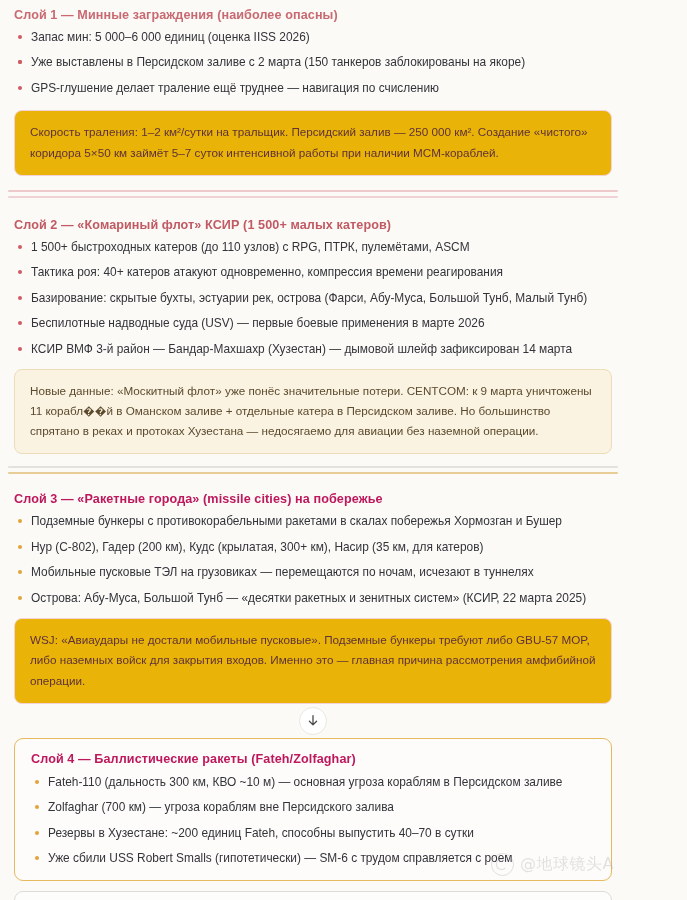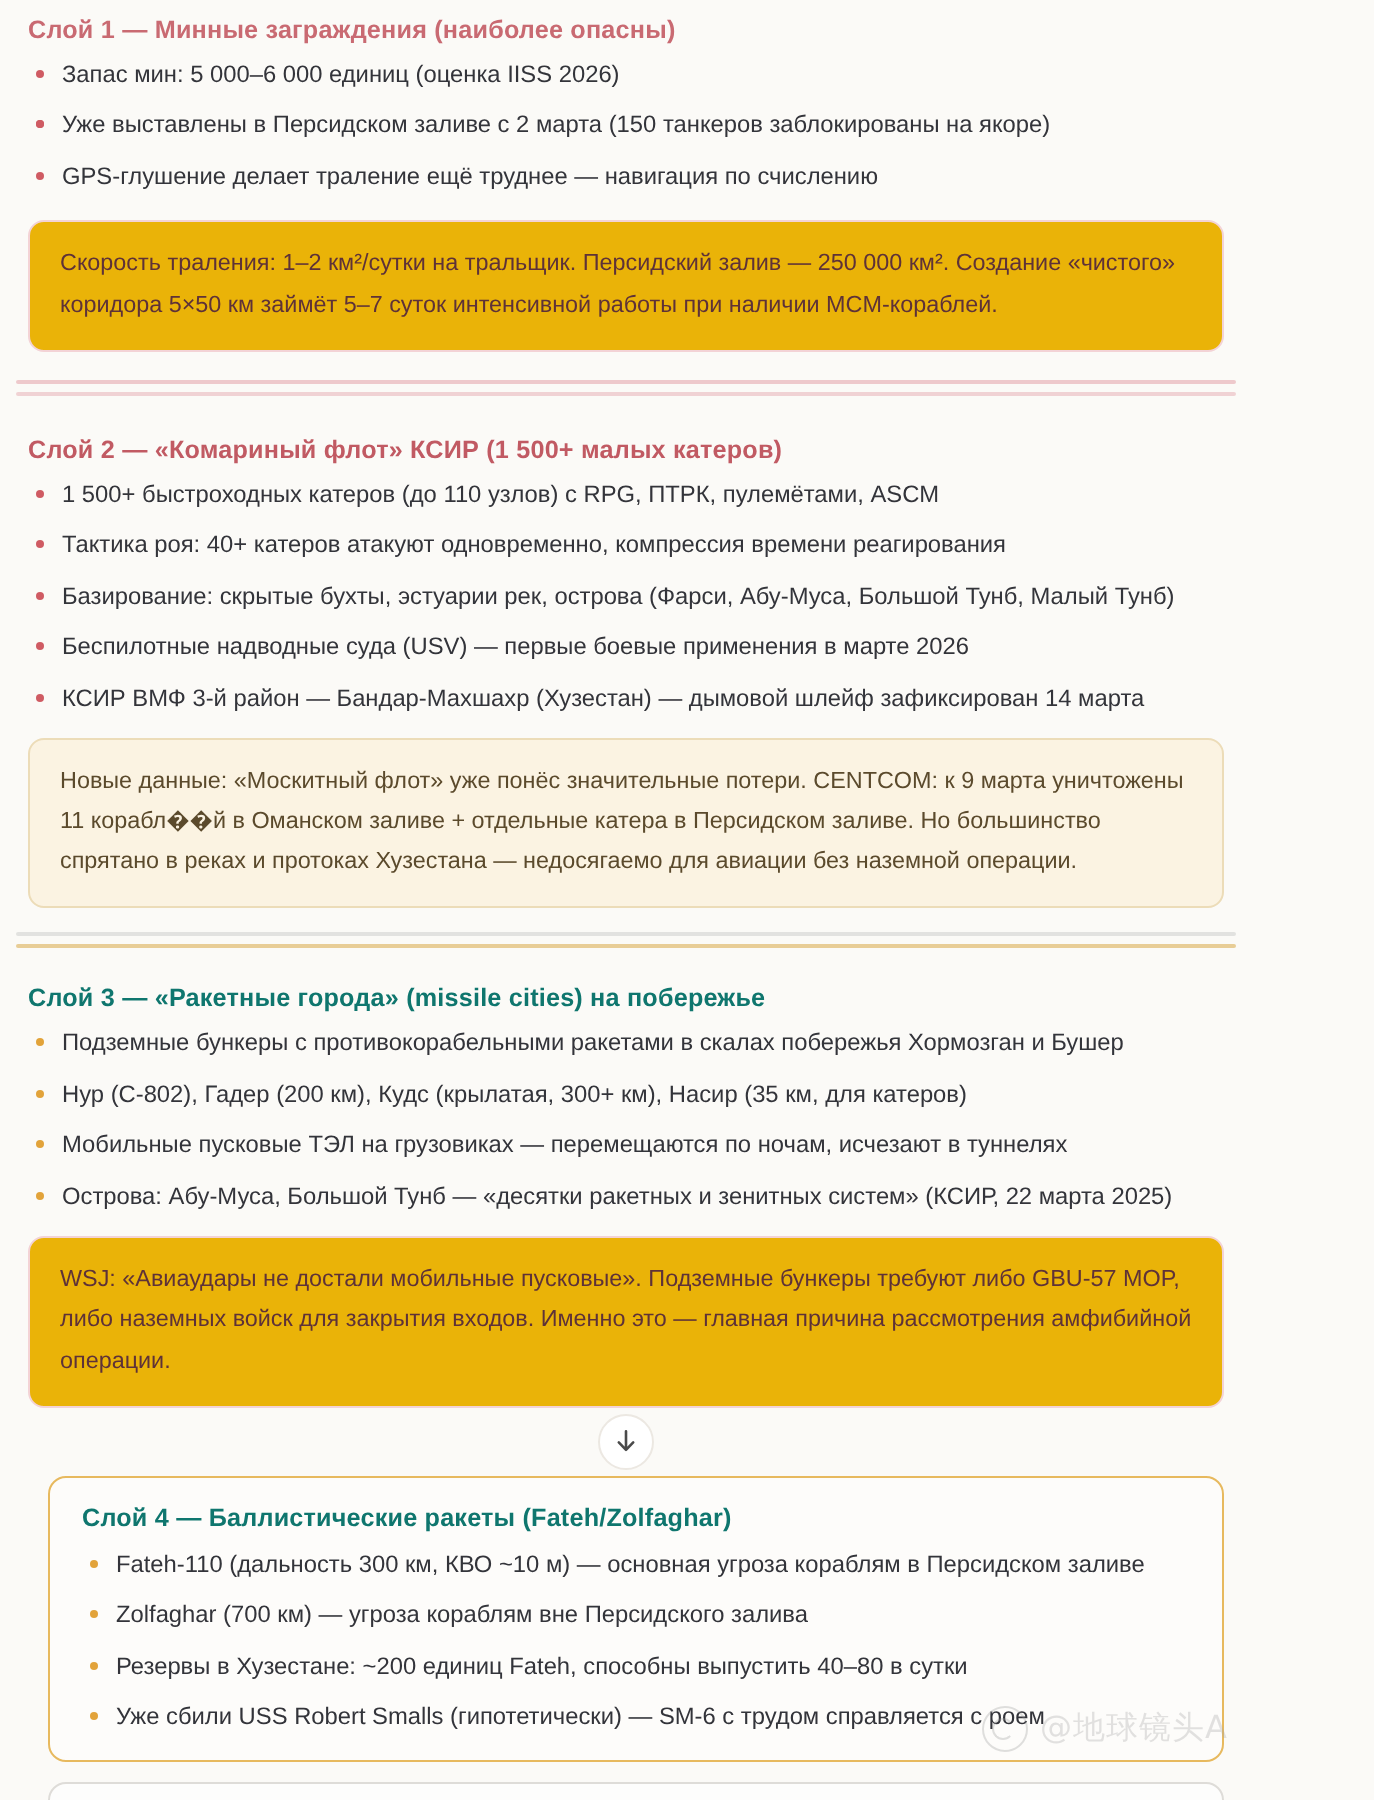--- a/index.html
+++ b/index.html
@@ -33,21 +33,21 @@
   .sec-title {
     font-size: 12.6px;
     font-weight: bold;
     letter-spacing: .1px;
     line-height: 1.35;
     margin: 0;
     padding: 7px 0 6px 0;
   }
   .sec-title.rose  { color: #c96a72; }
   .sec-title.rose2 { color: #c15a63; }
-  .sec-title.amber { color: #0f766e; }
+  .sec-title.amber { color: #be185d; }
 
   ul.bullets {
     list-style: none;
     margin: 0;
     padding: 0;
   }
   ul.bullets li {
     position: relative;
     padding: 0 0 0 17px;
     margin: 0 0 10px 0;
@@ -118,21 +118,20 @@
     justify-content: center;
   }
   .arrow-badge svg { display: block; }
 
   
   .card {
     border-radius: 9px;
     box-sizing: border-box;
     padding: 11px 16px 13px 16px;
     background: #fdfcfa;
-    margin-left: 10px;
   }
   .card.amber  { border: 1.4px solid #e7b95e; }
   .card.gray   { border: 1.4px solid #dedcd8; background: #fdfdfc; }
 
   .card .sec-title { padding-top: 1px; padding-bottom: 7px; }
 
   
   .watermark {
     position: absolute;
     right: 12px;
@@ -232,21 +231,21 @@
       </svg>
     </div>
   </div>
 
   <div class="section">
     <div class="card amber">
       <div class="sec-title amber">Слой 4 — Баллистические ракеты (Fateh/Zolfaghar)</div>
       <ul class="bullets amber-dots">
         <li><span class="dot"></span><span>Fateh-110 (дальность 300 км, КВО ~10 м) — основная угроза кораблям в Персидском заливе</span></li>
         <li><span class="dot"></span><span>Zolfaghar (700 км) — угроза кораблям вне Персидского залива</span></li>
-        <li><span class="dot"></span><span>Резервы в Хузестане: ~200 единиц Fateh, способны выпустить 40–80 в сутки</span></li>
+        <li><span class="dot"></span><span>Резервы в Хузестане: ~200 единиц Fateh, способны выпустить 40–70 в сутки</span></li>
         <li><span class="dot"></span><span>Уже сбили USS Robert Smalls (гипотетически) — SM-6 с трудом справляется с роем</span></li>
       </ul>
     </div>
   </div>
 
   <div class="gap10"></div>
 
   <div class="section">
     <div class="card gray">
       

